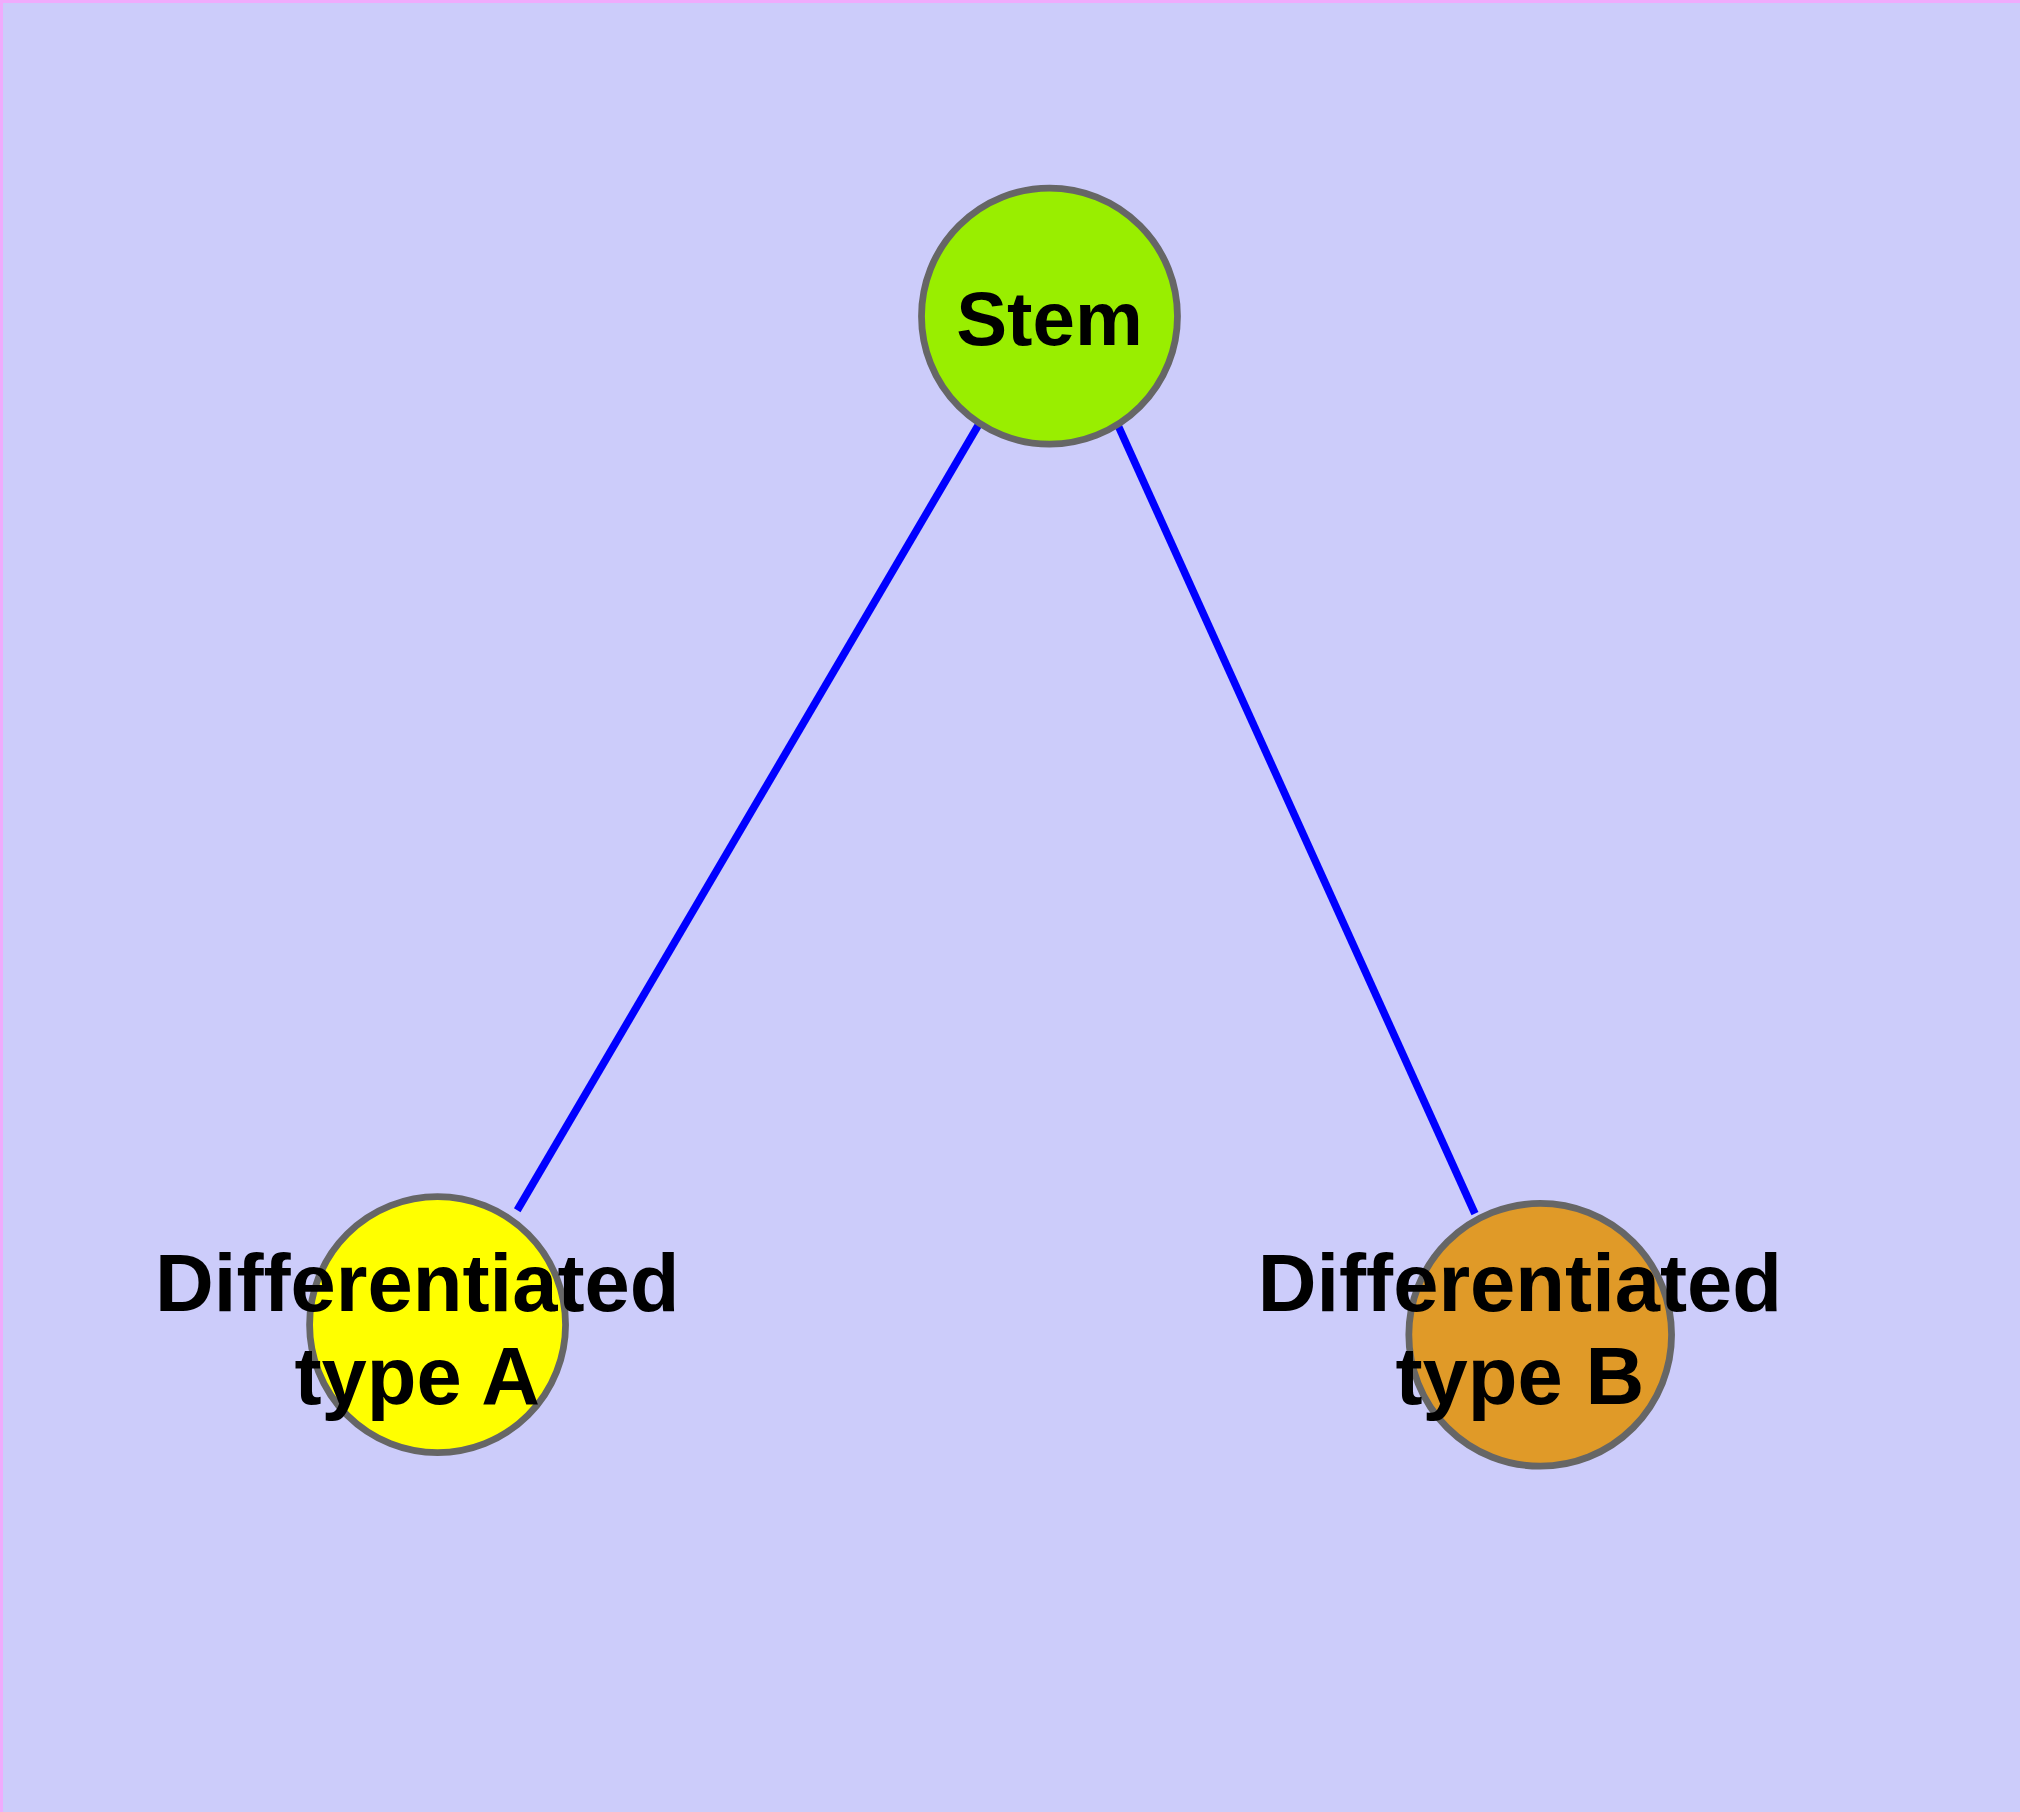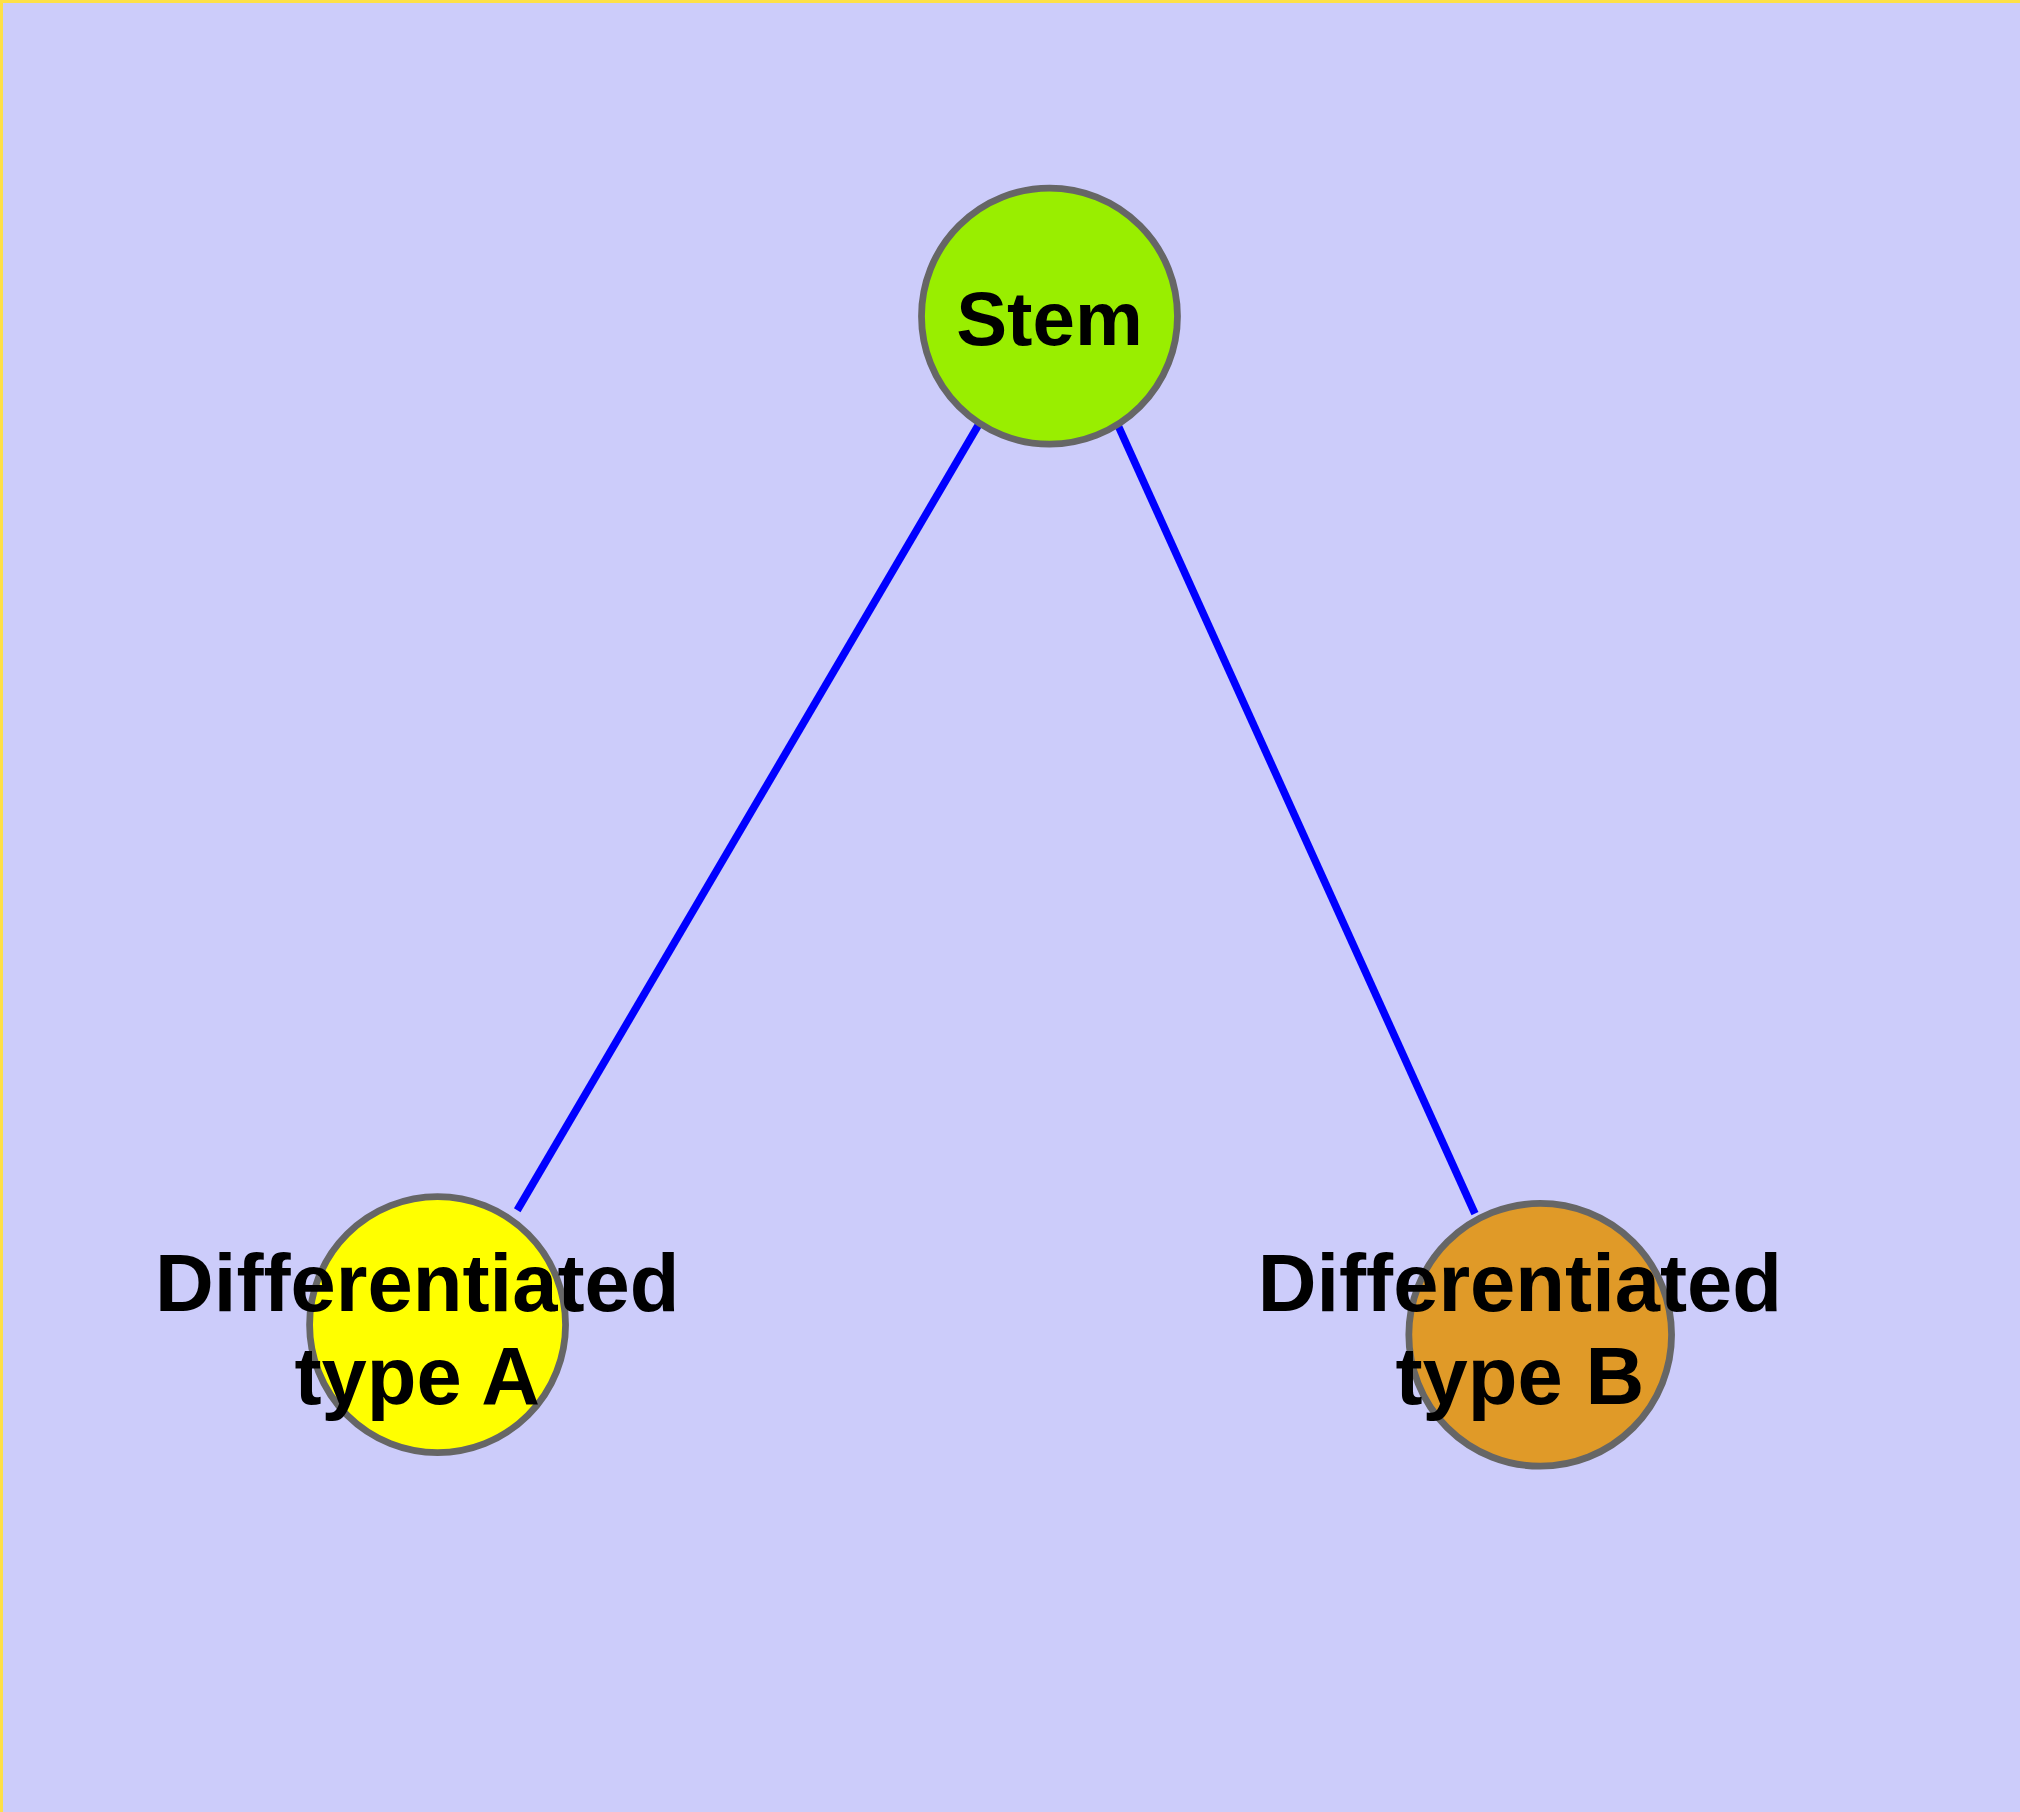--- a/index.html
+++ b/index.html
@@ -6,21 +6,21 @@
   html, body {
     margin: 0;
     padding: 0;
     background: #ffffff;
   }
   #canvas {
     position: relative;
     width: 2021px;
     height: 1812px;
     overflow: hidden;
-    background: #fde047;
+    background: #f0abfc;
   }
   #plot-background {
     position: absolute;
     left: 3.4px;
     top: 3.4px;
     width: 2017px;
     height: 1809px;
     background: #ccccfa;
   }
   #graph-svg {

